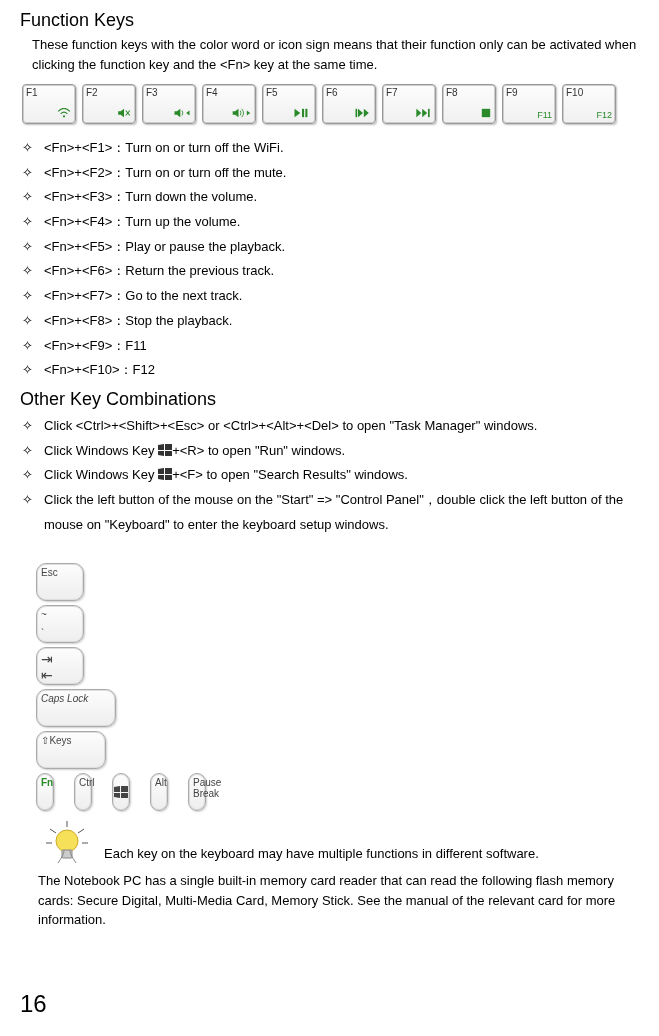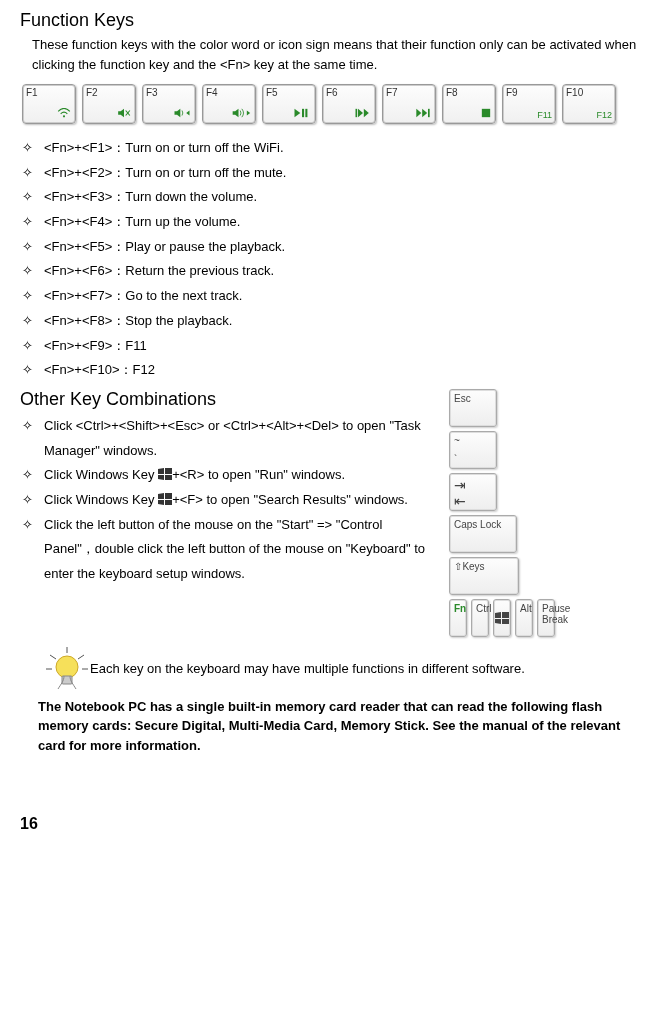--- a/index.html
+++ b/index.html
@@ -79,57 +79,59 @@
     padding-left: 2px;
     color: #000;
   }
   .bullet-text {
     flex: 1;
   }
   .two-col {
     display: flex;
     gap: 20px;
     align-items: flex-start;
+    flex-direction: column;
   }
   .two-col .left {
     flex: 1;
   }
   .kb-side {
     width: 190px;
     flex: none;
     display: flex;
     flex-direction: column;
     gap: 4px;
   }
   .kb-side-row {
     display: flex;
     gap: 4px;
   }
   .keycap {
     border: 1px solid #aaa;
-    border-radius: 3px;
+    border-radius: 10px;
     box-shadow: inset 0 0 0 1px #ddd, 1px 1px 2px rgba(0,0,0,0.2);
     background: linear-gradient(#fdfdfd,#eee);
     font-size: 10px;
     color: #444;
     padding: 3px 4px;
     box-sizing: border-box;
     height: 38px;
     display: flex;
     flex-direction: column;
     justify-content: space-between;
+    margin-left: 16px;
   }
   .keycap.med { width: 48px; }
   .keycap.wide { width: 70px; }
   .keycap.tiny { width: 18px; font-size: 10px;}
   .keycap.fn { color: #2a8a2a; font-weight: bold; }
   .note-row {
     display: flex;
-    align-items: center;
-    gap: 0;
+    align-items: flex-end;
+    gap: 14px;
     margin: 8px 0 6px 24px;
   }
   .bulb {
     width: 46px;
     height: 46px;
     flex: none;
     position: relative;
   }
   .bulb svg { width: 100%; height: 100%; }
   .note-text {
@@ -138,22 +140,22 @@
     padding-top: 2px;
   }
   .winkey {
     display: inline-block;
     width: 14px;
     height: 12px;
     vertical-align: -1px;
   }
   .winkey svg { width: 100%; height: 100%; display: block;}
   .page-num {
-    font-size: 16px;
-    font-weight: bold;
+    font-size: 24px;
+    font-weight: normal;
     margin-top: 60px;
   }
 </style>
 </head>
 <body>
 
 <div class="page">
 
   <div class="h1">Function Keys</div>
   <div class="intro">These function keys with the color word or icon sign means that their function only can be activated when clicking the function key and the &lt;Fn&gt; key at the same time.</div>
@@ -332,21 +334,21 @@
             <span>`</span>
           </div>
         </div>
       <div class="kb-side-row">
           <div class="keycap med" style="align-items:flex-start;">
             <span style="font-size:14px;">⇥</span>
             <span style="font-size:14px;transform:scaleX(-1);">⇥</span>
           </div>
         </div>
       <div class="kb-side-row">
-          <div class="keycap med" style="width:68px;">Caps Lock</div>
+          <div class="keycap med" style="width:80px;font-style:italic;">Caps Lock</div>
         </div>
       <div class="kb-side-row">
           <div class="keycap wide">⇧Keys</div>
         </div>
       <div class="kb-side-row">
         <div class="keycap tiny fn">Fn</div>
         <div class="keycap tiny">Ctrl</div>
         <div class="keycap tiny" style="align-items:center;justify-content:center;">
           <svg viewBox="0 0 14 12" width="14" height="12">
               <path d="M0 1 L6 0 V6 H0 Z M7 0 L14 -1 V6 H7 Z M0 7 H6 V12 L0 11 Z M7 7 H14 V13 L7 12 Z" fill="#444"></path>
@@ -370,16 +372,16 @@
         </g>
         <circle cx="23" cy="22" r="11" fill="#f6e05a" stroke="#cda92a"></circle>
         <rect x="18" y="31" width="10" height="8" rx="1" fill="#ccc" stroke="#888"></rect>
         <path d="M14 44 c3 -5 6 -8 6 -13" stroke="#888" fill="none"></path>
         <path d="M32 44 c-3 -5 -6 -8 -6 -13" stroke="#888" fill="none"></path>
       </svg>
     </div>
     <div class="note-text">Each key on the keyboard may have multiple functions in different software.</div>
   </div>
 
-  <div class="intro" style="margin-left:18px;font-weight:bold;">The Notebook PC has a single built-in memory card reader that can read the following flash memory cards: Secure Digital, Multi-Media Card, Memory Stick. See the manual of the relevant card for more information.</div>
+  <div class="intro" style="margin-left:18px;">The Notebook PC has a single built-in memory card reader that can read the following flash memory cards: Secure Digital, Multi-Media Card, Memory Stick. See the manual of the relevant card for more information.</div>
 
   <div class="page-num">16</div>
 </div>
 
 </body></html>

